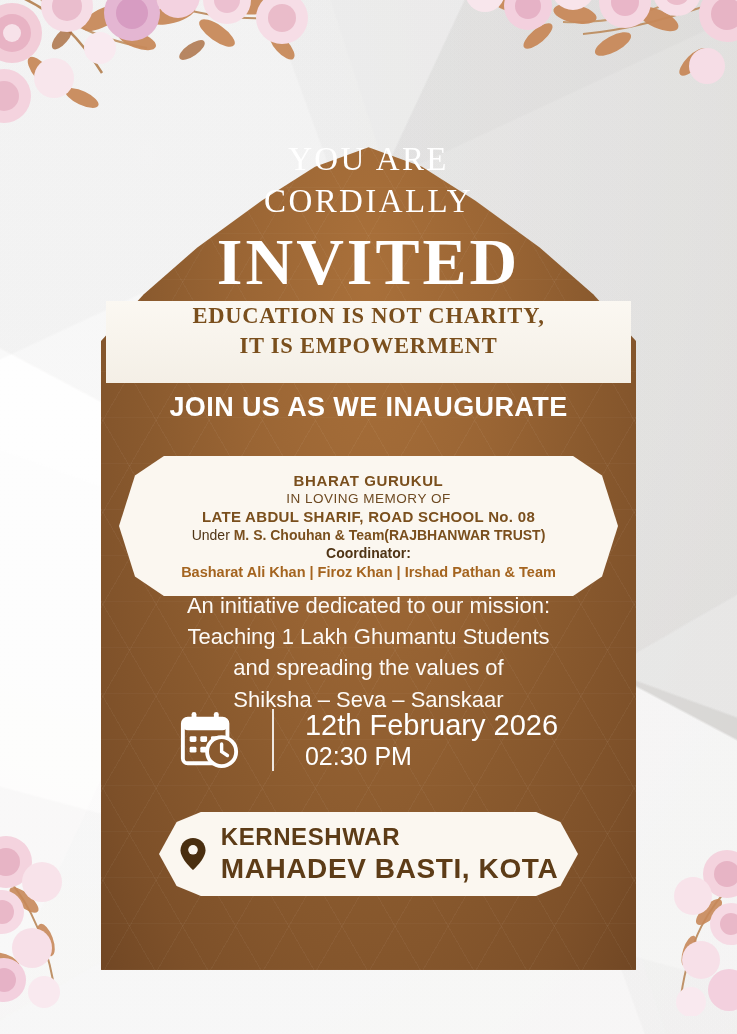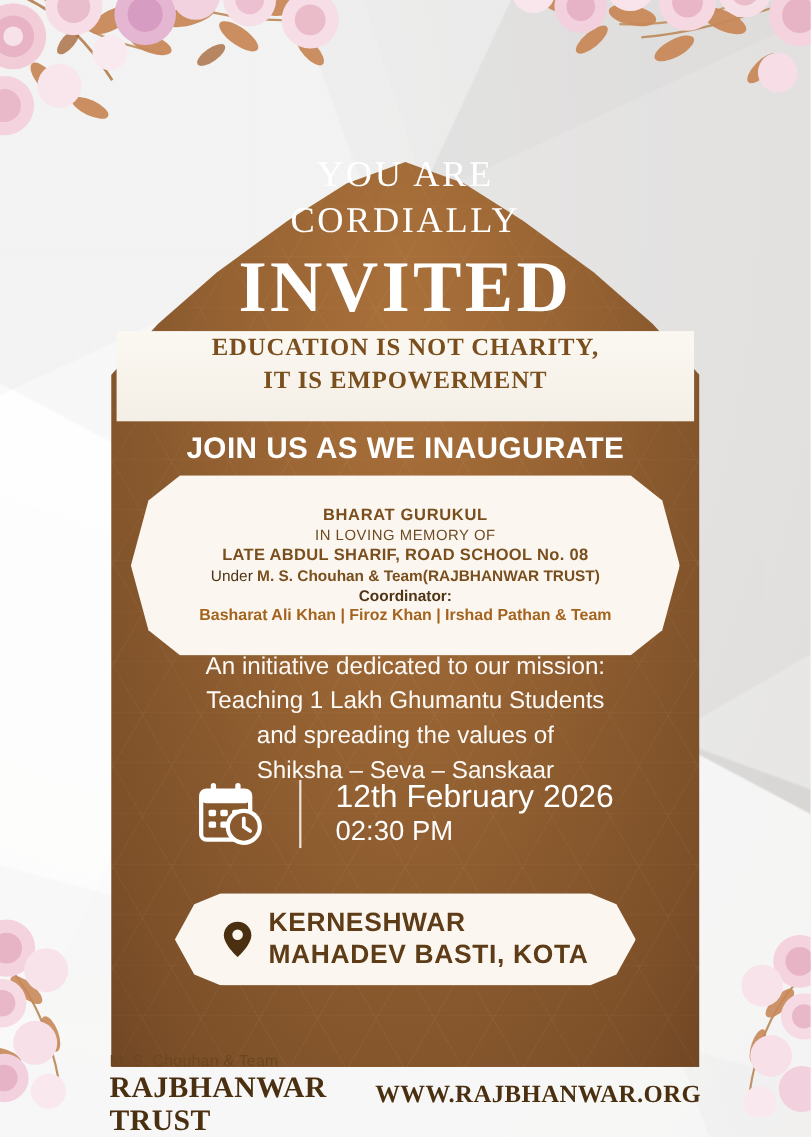--- a/index.html
+++ b/index.html
@@ -133,22 +133,22 @@
     font-size: 27px;
     letter-spacing: 0.4px;
     color: #ffffff;
   }
 
   
   .ornate {
     position: absolute;
     left: 18px;
     right: 18px;
-    top: 312px;
-    height: 164px;
+    top: 336px;
+    height: 140px;
     background: #fbf7f0;
     color: #7a4f1d;
     clip-path: polygon(
       0% 50%, 3.2% 14%, 9% 0%, 91% 0%, 96.8% 14%, 100% 50%,
       96.8% 86%, 91% 100%, 9% 100%, 3.2% 86%
     );
     display: flex;
     align-items: center;
     justify-content: center;
   }
@@ -207,21 +207,21 @@
       95.8% 88%, 90% 100%, 10% 100%, 4.2% 88%
     );
     display: flex;
     align-items: center;
     justify-content: center;
     gap: 14px;
   }
   .pin { width: 28px; height: 34px; flex: none; }
   .venue-text { text-align: left; line-height: 1.2; }
   .venue-text .v1 { font-size: 24px; font-weight: bold; letter-spacing: 0.6px; color: #5d3c17; }
-  .venue-text .v2 { font-size: 24px; font-weight: bold; letter-spacing: 0.6px; color: #5d3c17; }
+  .venue-text .v2 { font-size: 28px; font-weight: bold; letter-spacing: 0.6px; color: #5d3c17; }
 
   .closing {
     position: absolute;
     left: 22px; right: 22px;
     top: 785px;
     font-size: 21px;
     line-height: 1.38;
     color: #fdf9f4;
   }
 
@@ -452,21 +452,13 @@
         <circle cx="14" cy="12.8" r="4.8" fill="#fbf7f0"></circle>
       </svg>
       <div class="venue-text">
         <div class="v1">KERNESHWAR</div>
         <div class="v2">MAHADEV BASTI, KOTA</div>
       </div>
     </div>
 
   </div>
 
-  <div class="footer">
-    <div class="brand">
-      <div class="b1">M. S. Chouhan &amp; Team</div>
-      <div class="b2">RAJBHANWAR TRUST</div>
-    </div>
-    <div class="fbar"></div>
-    <div class="weburl">WWW.RAJBHANWAR.ORG</div>
-  </div>
 </div>
 
 </body></html>

